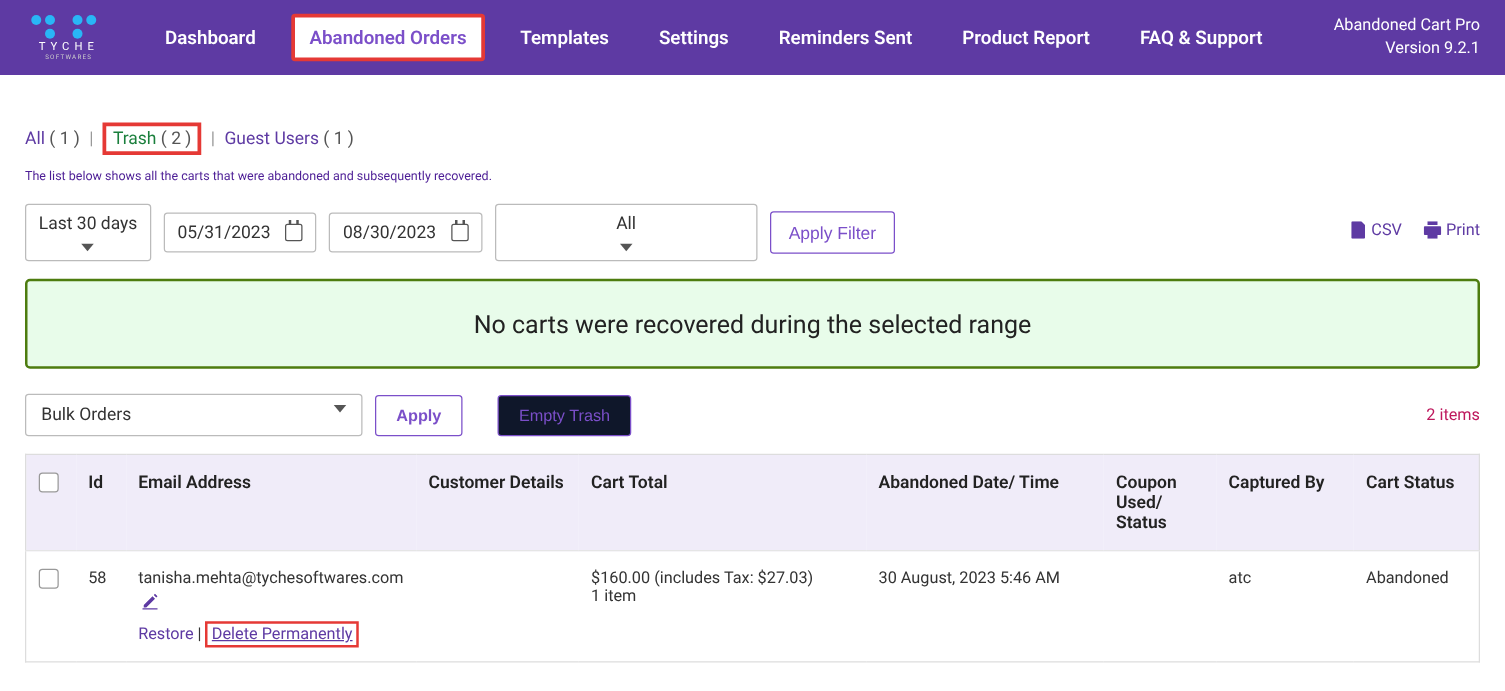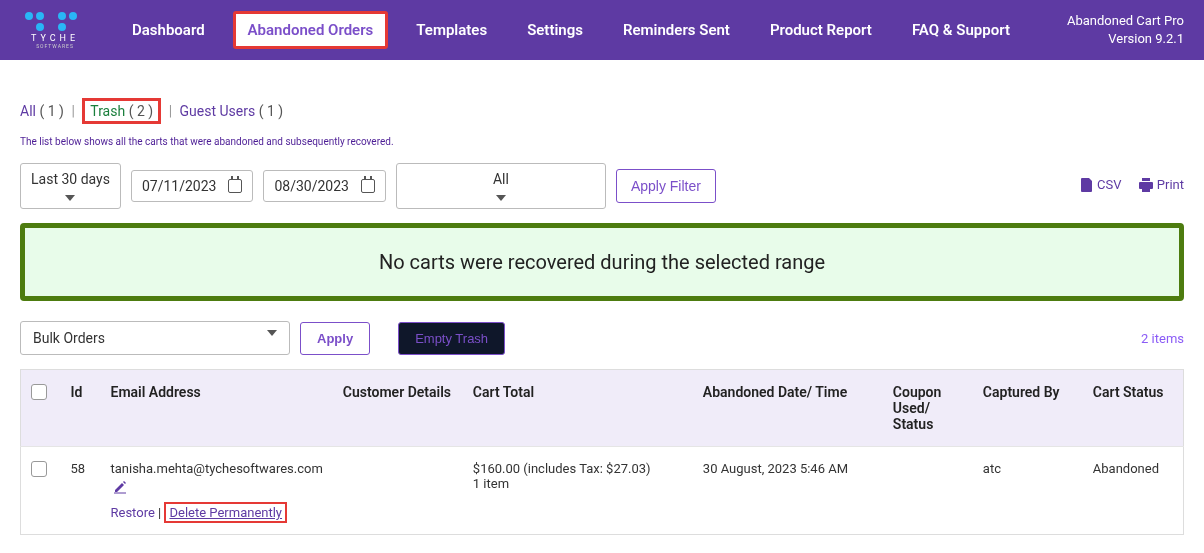--- a/index.html
+++ b/index.html
@@ -33,27 +33,27 @@
     .top-actions { display: flex; justify-content: space-between; align-items: center; margin-bottom: 14px; }
     .filter-row { display: flex; gap: 10px; align-items: center; }
     .dropdown { border: 1px solid #bbb; border-radius: 3px; padding: 7px 10px; background: #fff; font-size: 14px; color: #333; display: flex; align-items: center; gap: 8px; cursor: pointer; flex-direction: column; }
     .dropdown.wide { width: 210px; justify-content: space-between; }
     .date-input { border: 1px solid #bbb; border-radius: 3px; padding: 7px 10px; background: #fff; font-size: 14px; display: flex; align-items: center; gap: 12px; cursor: pointer; }
     .btn-filter { border: 1px solid #7b4fc9; color: #7b4fc9; background: #fff; padding: 8px 14px; border-radius: 3px; cursor: pointer; font-size: 14px; }
 
     .export-links { font-size: 13px; }
     .export-links a { color: #5e3aa3; text-decoration: none; margin-left: 14px; display: inline-flex; align-items: center; gap: 4px; }
 
-    .alert { background: #e8fcea; border: 5px solid #4d7c0f; border-radius: 4px; padding: 22px; text-align: center; font-size: 20px; color: #222; margin-bottom: 20px; }
+    .alert { background: #e8fcea; border: 2px solid #4d7c0f; border-radius: 4px; padding: 22px; text-align: center; font-size: 20px; color: #222; margin-bottom: 20px; }
 
     .bulk-row { display: flex; align-items: center; gap: 10px; margin-bottom: 14px; }
     .bulk-select { border: 1px solid #bbb; border-radius: 3px; padding: 8px 12px; width: 270px; background: #fff; display: flex; justify-content: space-between; cursor: pointer; }
     .btn-apply { border: 1px solid #7b4fc9; color: #7b4fc9; background: #fff; padding: 8px 16px; border-radius: 3px; cursor: pointer; font-weight: 600; font-size: 13px; }
     .btn-empty { border: 1px solid #7b4fc9; color: #7b4fc9; background: #0f172a; padding: 8px 16px; border-radius: 3px; cursor: pointer; font-size: 13px; margin-left: 18px; }
-    .item-count { margin-left: auto; font-size: 13px; color: #8b5cf6; }
+    .item-count { margin-left: auto; font-size: 13px; color: #be185d; }
 
     .table { width: 100%; border-collapse: collapse; border: 1px solid #ddd; }
     .table thead { background: #f0ecf9; }
     .table th { text-align: left; padding: 14px 10px; font-weight: 600; color: #222; font-size: 14px; vertical-align: top; }
     .table td { padding: 14px 10px; vertical-align: top; font-size: 13px; color: #333; border-top: 1px solid #e5e5e5; }
     .checkbox { width: 16px; height: 16px; border: 1px solid #999; border-radius: 3px; background: #fff; display: inline-block; cursor: pointer; }
     .row-actions { margin-top: 8px; font-size: 13px; }
     .row-actions a { color: #5e3aa3; text-decoration: none; }
     .row-actions a.delete { text-decoration: underline; border: 2px solid #e53935; padding: 1px 3px; }
     .edit-icon { color: #5e3aa3; cursor: pointer; margin-left: 2px; }
@@ -110,21 +110,21 @@
 
   <div class="subtitle">The list below shows all the carts that were abandoned and subsequently recovered.</div>
 
   <div class="top-actions">
     <div class="filter-row">
       <div class="dropdown">
         <span>Last 30 days</span>
         <span class="caret"></span>
       </div>
       <div class="date-input">
-        <span>07/11/2023</span>
+        <span>05/31/2023</span>
         <span class="cal-icon"></span>
       </div>
       <div class="date-input">
         <span>08/30/2023</span>
         <span class="cal-icon"></span>
       </div>
       <div class="dropdown wide">
         <span>All</span>
         <span class="caret"></span>
       </div>

